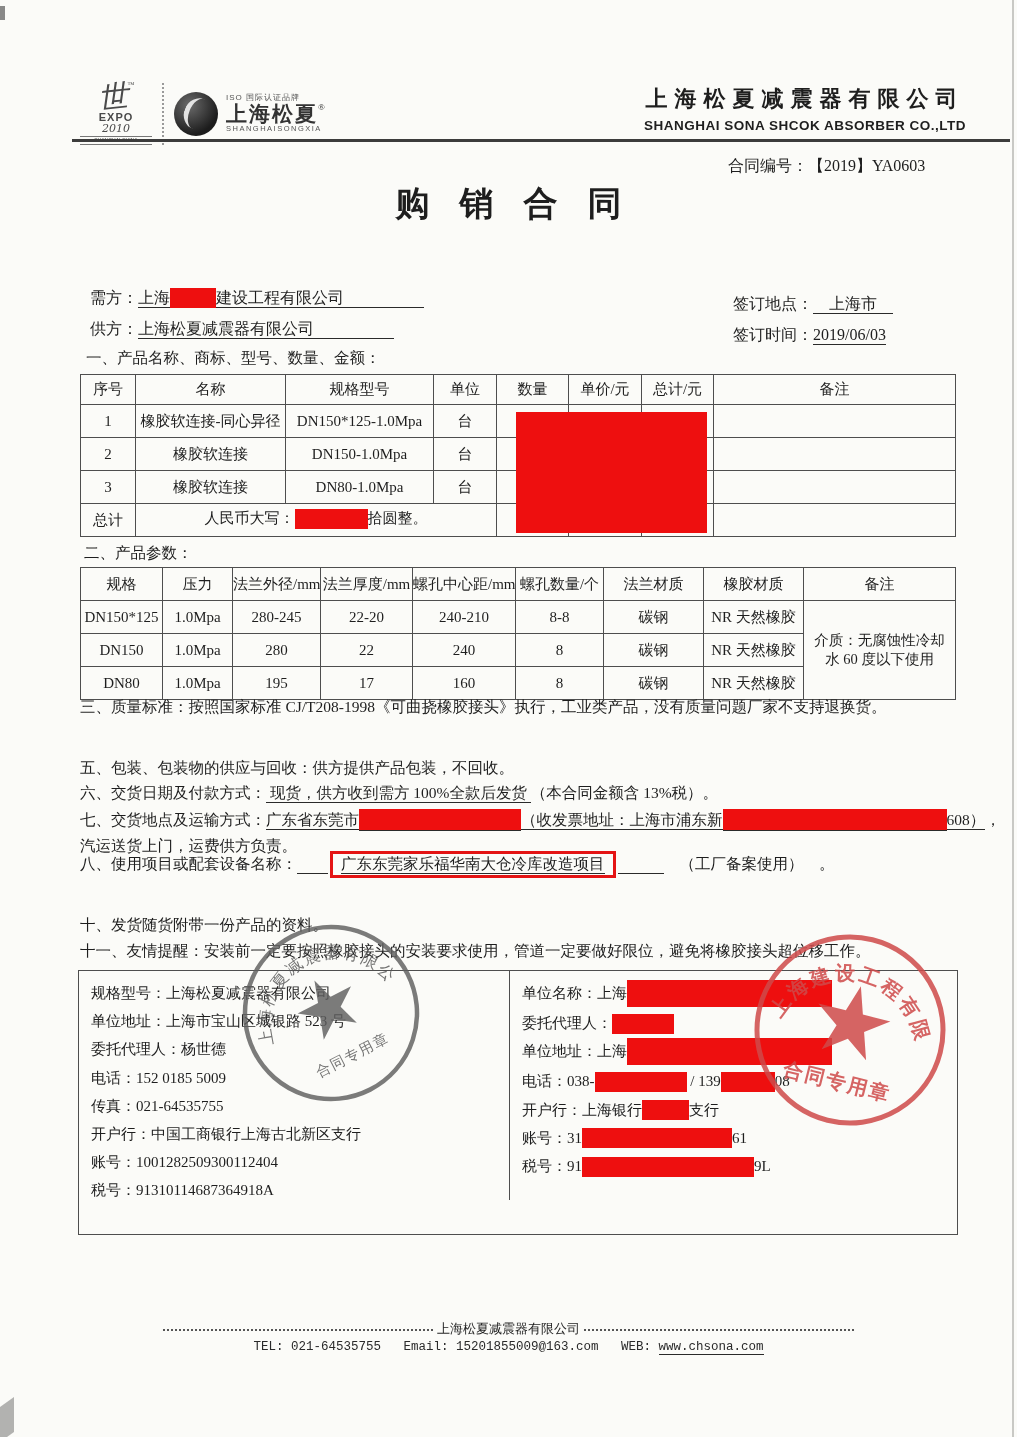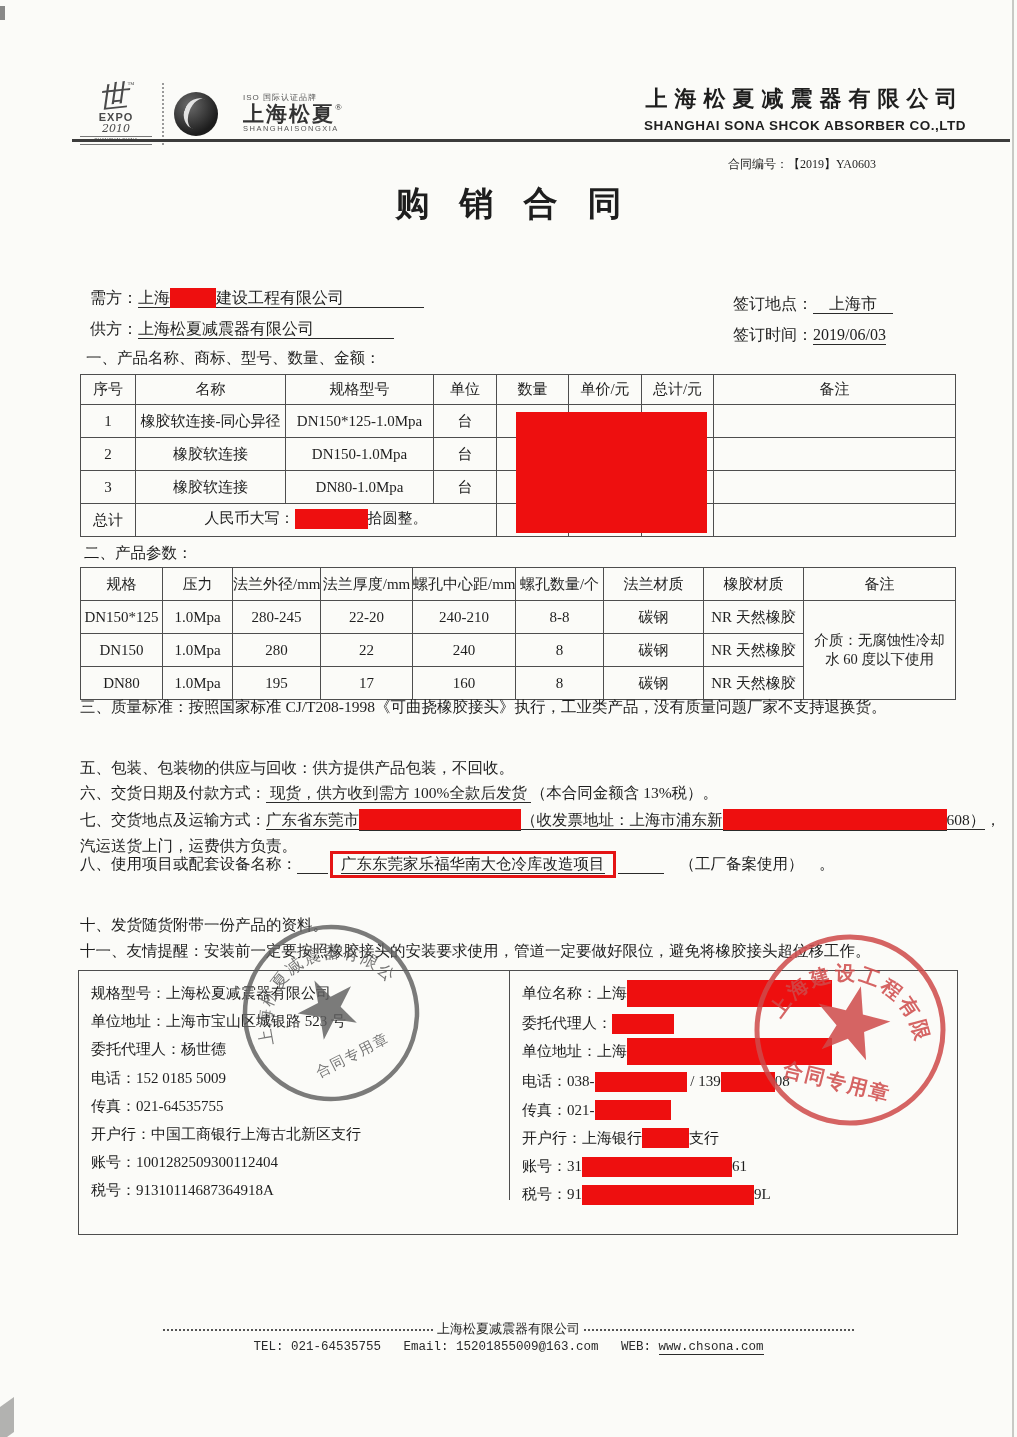--- a/index.html
+++ b/index.html
@@ -12,30 +12,30 @@
   #expo-glyph{font-size:30px;font-family:"DejaVu Serif",serif;font-style:italic;transform:rotate(-6deg);display:inline-block;}
   #expo-tm{font-size:7px;vertical-align:top;}
   #expo-l1{font-size:11px;font-weight:bold;letter-spacing:1px;font-family:"Liberation Sans",sans-serif;}
   #expo-l2{font-size:11px;font-style:italic;font-family:"DejaVu Serif",serif;}
   #expo-l3{font-size:5px;border-top:1px solid #777;border-bottom:1px solid #777;padding:1px 0;margin-top:2px;font-family:"Liberation Sans",sans-serif;}
   #logo-divider{width:0;height:62px;border-left:2px dotted #9a9a9a;}
   #sx-logo{display:flex;align-items:center;gap:8px;}
   #sx-ball{width:44px;height:44px;border-radius:50%;background:radial-gradient(circle at 35% 30%,#6b6b6b,#1c1c1c 70%);position:relative;}
   #sx-ball:before{content:"";position:absolute;left:10px;top:6px;width:24px;height:32px;
      border-left:5px solid #f2f2f2;border-radius:50% 50% 50% 50%;transform:rotate(22deg);opacity:.9;}
-  .sx-txt{line-height:1.05;margin-left:17px;}
+  .sx-txt{line-height:1.05;}
   #sx-iso{font-size:8px;color:#555;font-family:"Liberation Sans",sans-serif;letter-spacing:1px;}
   #sx-name{font-size:21px;font-weight:bold;color:#333;letter-spacing:2px;}
   #sx-reg{font-size:9px;vertical-align:top;}
   #sx-en{font-size:7.5px;color:#555;letter-spacing:1.5px;font-family:"Liberation Sans",sans-serif;}
   #company-block{left:635px;top:84px;width:340px;text-align:center;}
   #company-cn{font-size:22px;font-weight:bold;letter-spacing:7px;white-space:nowrap;}
   #company-en{font-size:13.5px;font-weight:bold;margin-top:4px;letter-spacing:.5px;font-family:"Liberation Sans",sans-serif;}
   #head-rule{left:72px;top:139px;width:938px;height:3px;background:#3c3c3c;}
-  #contract-no{left:728px;top:156px;font-size:12px;}
+  #contract-no{left:728px;top:156px;font-size:16px;}
   #doc-title{left:0;top:181px;width:100%;text-align:center;font-size:34px;font-weight:bold;letter-spacing:30px;text-indent:30px;}
   
   .pline{font-size:16px;white-space:nowrap;}
   #buyer-line{left:90px;top:288px;}
   #supplier-line{left:90px;top:319px;}
   #place-line{left:733px;top:294px;}
   #time-line{left:733px;top:325px;}
   .u{border-bottom:1.3px solid #2a2a2a;padding-bottom:1px;}
   .red-inline{display:inline-block;background:#ee0f0f;height:20px;vertical-align:middle;margin-bottom:2px;}
   .red-box{display:inline-block;border:3px solid #e41414;padding:0 8px;margin:0 2px;}
@@ -262,21 +262,20 @@
           <div><span>传真：021-64535755</span></div>
           <div><span>开户行：中国工商银行上海古北新区支行</span></div>
           <div><span>账号：1001282509300112404</span></div>
           <div><span>税号：91310114687364918A</span></div>
         </div>
       <div class="sig-col" id="sig-col-right">
           <div><span>单位名称：上海</span><span class="red-inline" style="width: 205px; height: 27px;"></span></div>
           <div><span>委托代理人：</span><span class="red-inline" style="width: 62px;"></span></div>
           <div><span>单位地址：上海</span><span class="red-inline" style="width: 205px; height: 27px;"></span></div>
           <div><span>电话：038-</span><span class="red-inline" style="width: 92px;"></span><span> / 139</span><span class="red-inline" style="width: 54px;"></span><span>08</span></div>
-          <div><span>传真：021-</span><span class="red-inline" style="width: 76px;"></span></div>
           <div><span>开户行：上海银行</span><span class="red-inline" style="width: 47px;"></span><span>支行</span></div>
           <div><span>账号：31</span><span class="red-inline" style="width: 150px;"></span><span>61</span></div>
           <div><span>税号：91</span><span class="red-inline" style="width: 172px;"></span><span>9L</span></div>
         </div>
     </div>
   </div>
 
   <svg class="abs seal" id="gray-seal" width="190" height="190" viewBox="0 0 190 190">
     <g transform="rotate(-27 95 95)" fill="none" stroke="#5f5f5f">
       <circle cx="95" cy="95" r="86" stroke-width="4.5"></circle>

